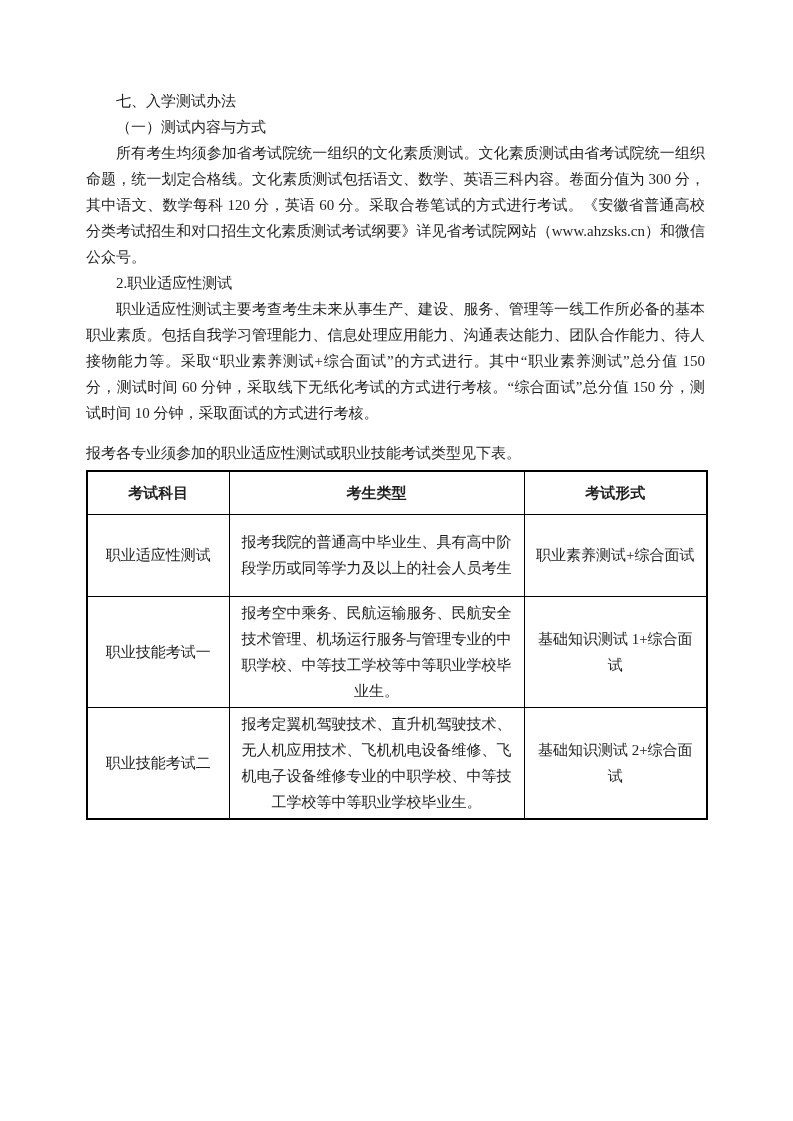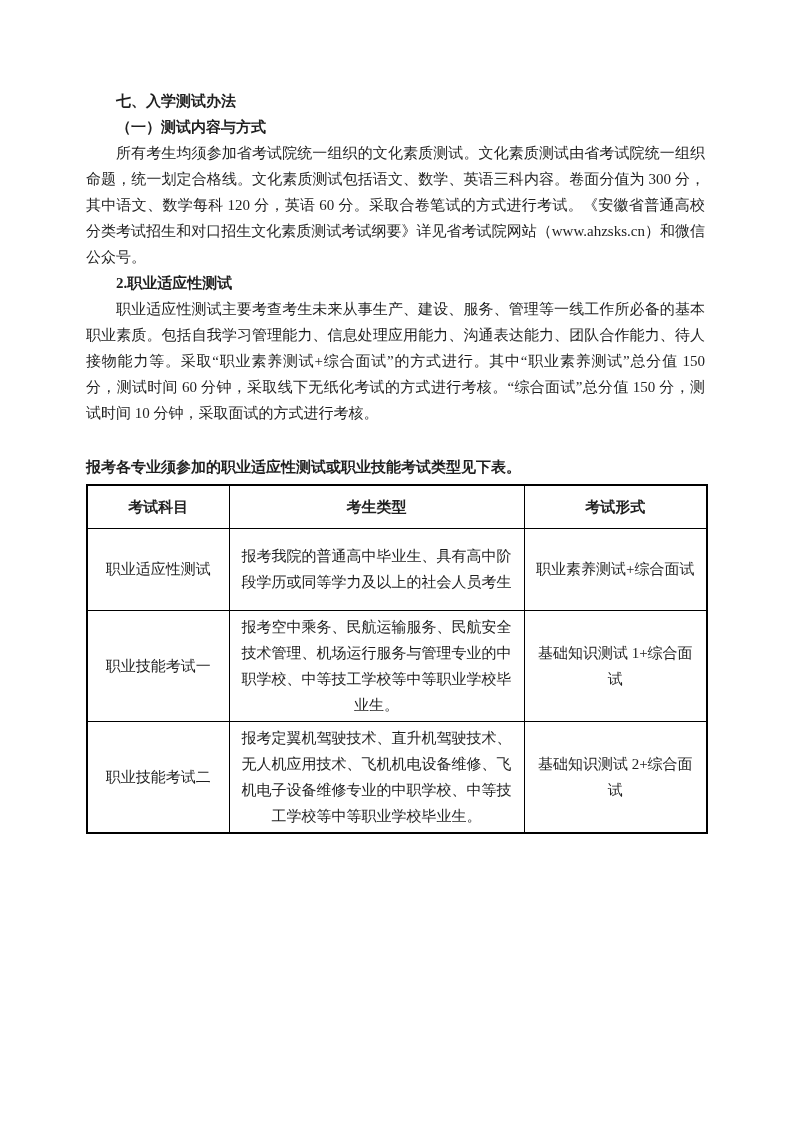--- a/index.html
+++ b/index.html
@@ -18,27 +18,27 @@
     box-sizing: border-box;
     width: 793px;
     height: 1121px;
     padding: 88px 88px 0 86px;
   }
   .line, p.body, .note {
     font-size: 15px;
     line-height: 26px;
     margin: 0;
   }
-  .bold { font-weight: bold; }
+  .bold { font-weight: normal; }
   .indent { text-indent: 2em; }
   p.body {
     text-indent: 2em;
     text-align: justify;
   }
-  .note { margin-top: 28px; font-weight: bold; }
+  .note { margin-top: 14px; }
   table.exam-table {
     border-collapse: collapse;
     table-layout: fixed;
     width: 620px;
     margin-top: 4px;
     border: 2px solid #000;
   }
   table.exam-table th,
   table.exam-table td {
     border: 1px solid #000;

